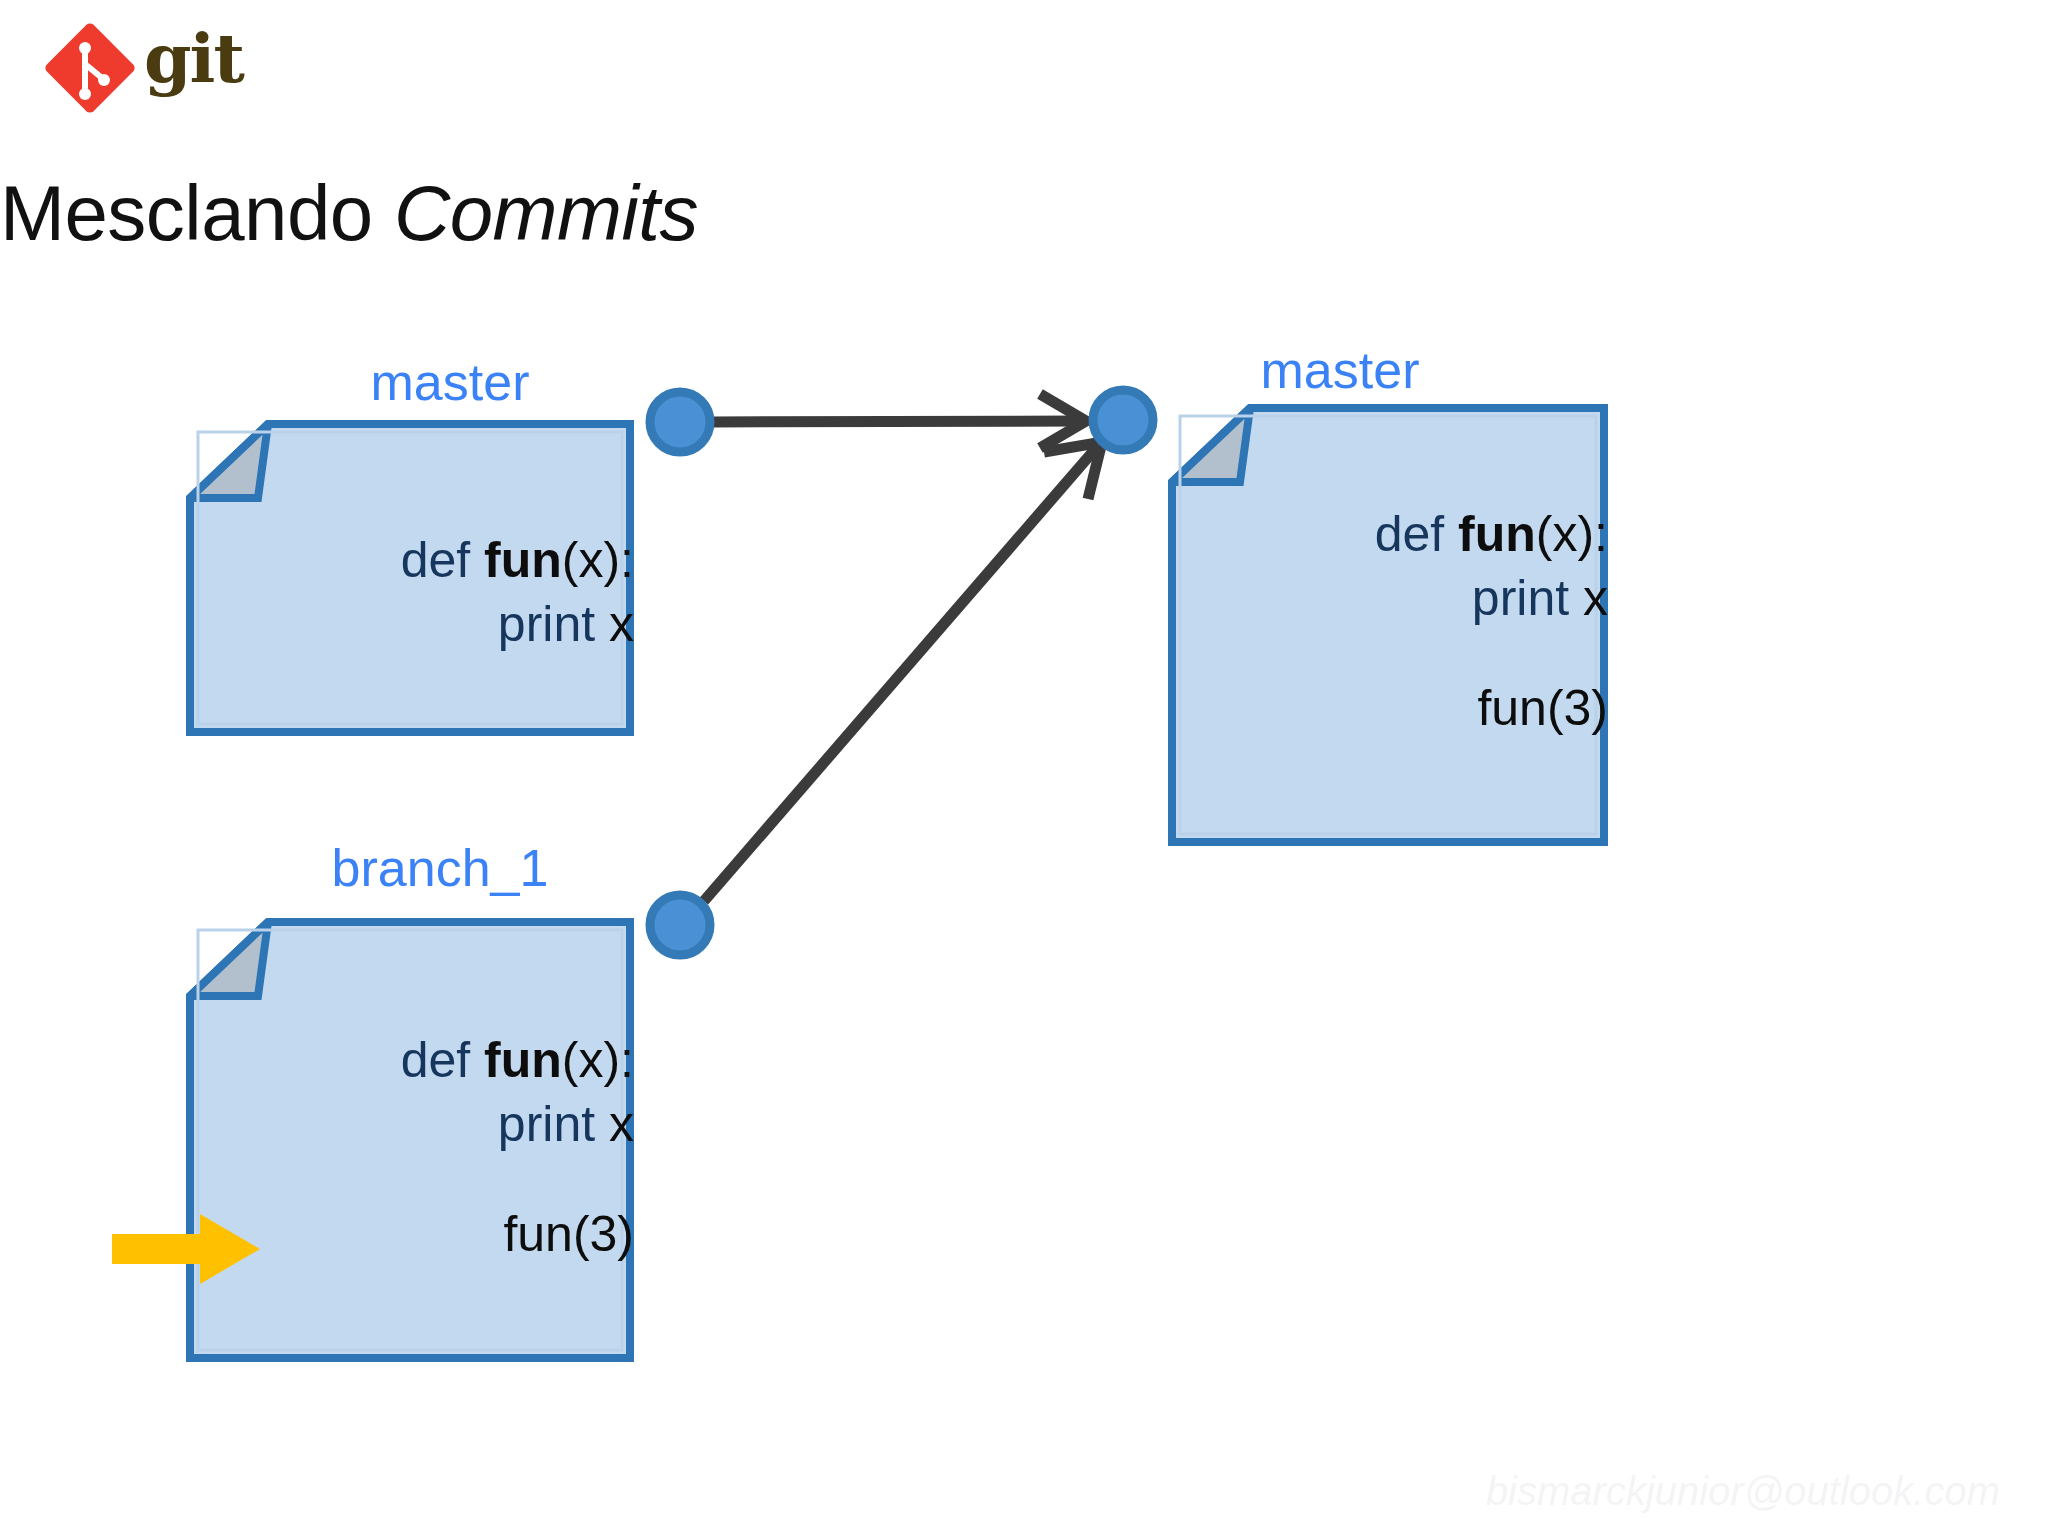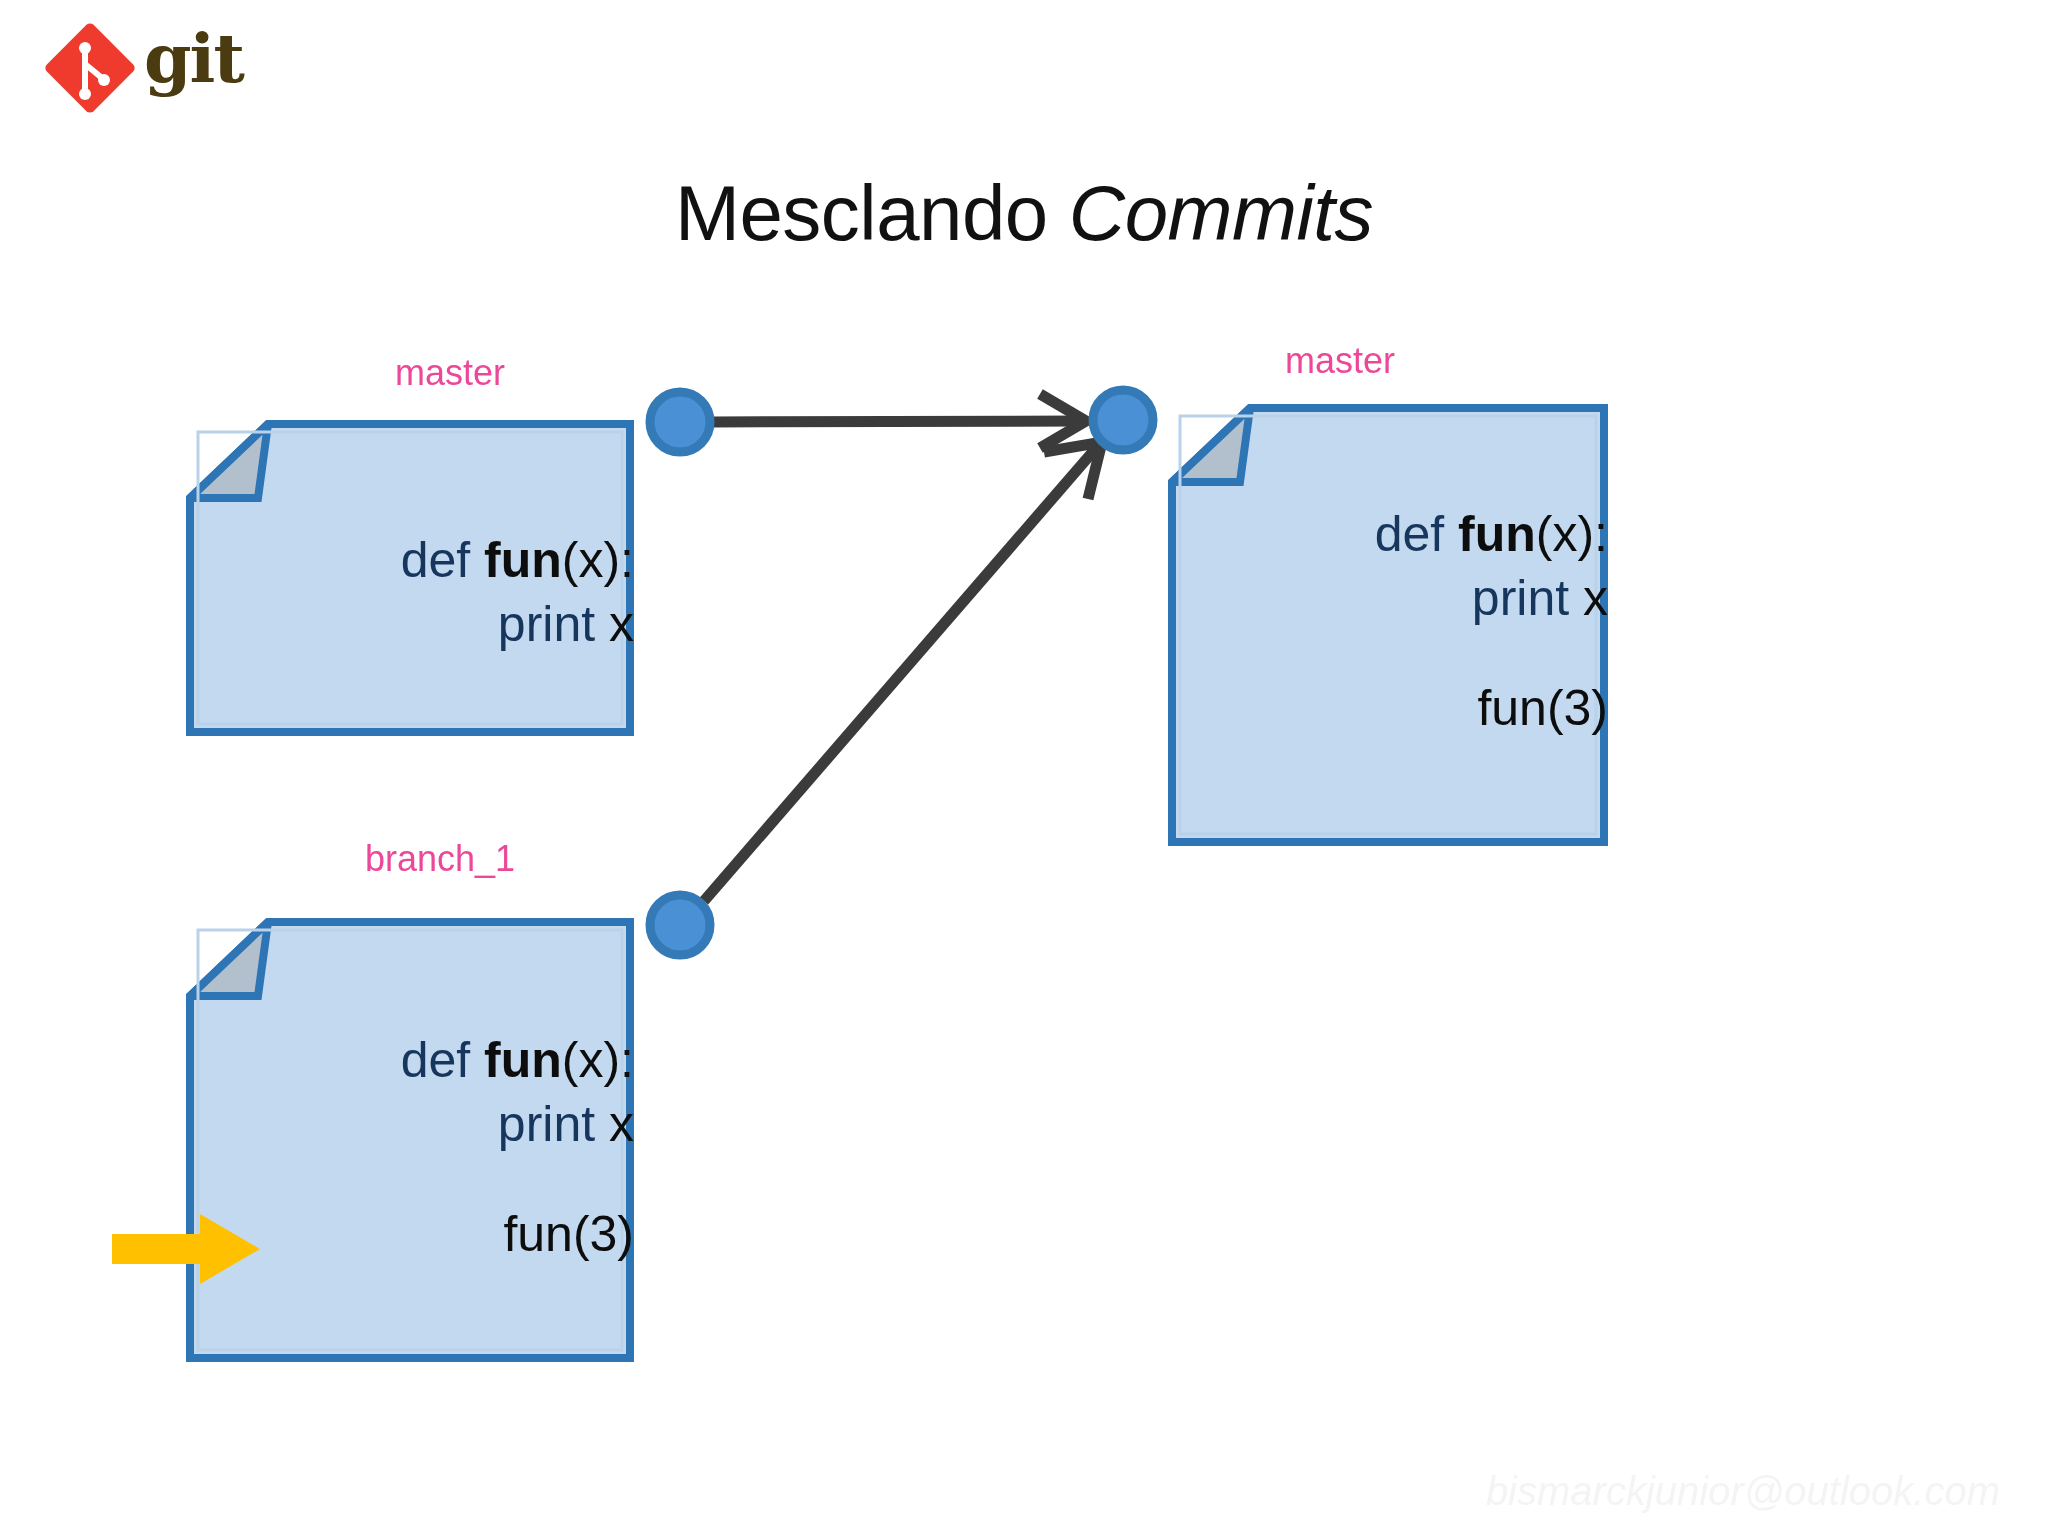--- a/index.html
+++ b/index.html
@@ -34,35 +34,34 @@
     color: #4a3b10;
     line-height: 1;
   }
 
   
   #slide-title {
     position: absolute;
     left: 0;
     top: 168px;
     width: 2048px;
-    text-align: center;
     font-size: 78px;
     color: #111111;
     letter-spacing: -0.5px;
     white-space: nowrap;
   }
   #slide-title .title-em {
     font-style: italic;
   }
 
   
   .branch-label {
     position: absolute;
-    font-size: 36px;
-    color: #ec4899;
+    font-size: 52px;
+    color: #3b82f6;
     white-space: nowrap;
     text-align: center;
   }
   #label-master-left  { left: 250px;  top: 352px; width: 400px; }
   #label-master-right { left: 1140px; top: 340px; width: 400px; }
   #label-branch1      { left: 240px;  top: 838px; width: 400px; }
 
   
   .doc-card {
     position: absolute;

